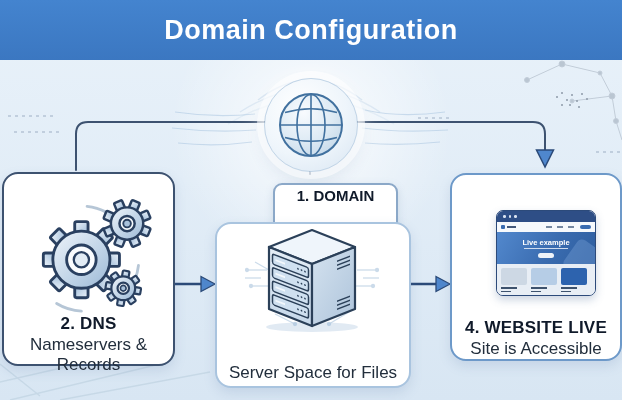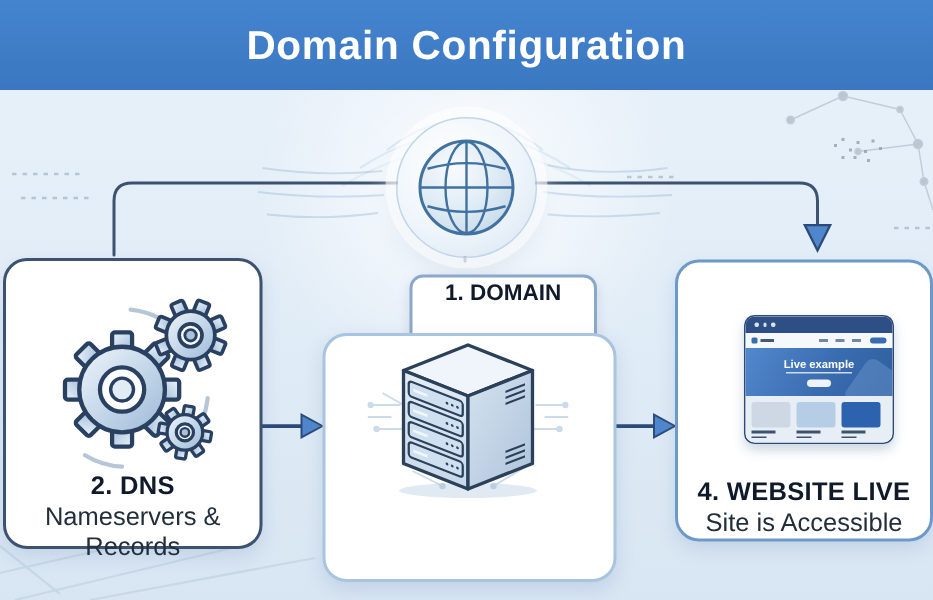--- a/index.html
+++ b/index.html
@@ -306,20 +306,21 @@
 
       <g transform="translate(67,38) skewY(-21.3)" stroke="#2b4059" stroke-width="1.5">
         <line x1="25" y1="7" x2="38" y2="7"></line>
           <line x1="25" y1="11" x2="38" y2="11"></line>
           <line x1="25" y1="15" x2="38" y2="15"></line>
         <line x1="25" y1="47" x2="38" y2="47"></line>
           <line x1="25" y1="51" x2="38" y2="51"></line>
           <line x1="25" y1="55" x2="38" y2="55"></line>
       </g>
     </svg>
+    <div class="sub-label" style="top:139px;">Server Space for Files</div>
   </div>
 
   <div class="node node-website">
     <div class="browser">
       <div class="b-titlebar">
         <span class="b-dot"></span>
         <span class="b-dot"></span>
         <span class="b-dot"></span>
       </div>
       <div class="b-nav">

